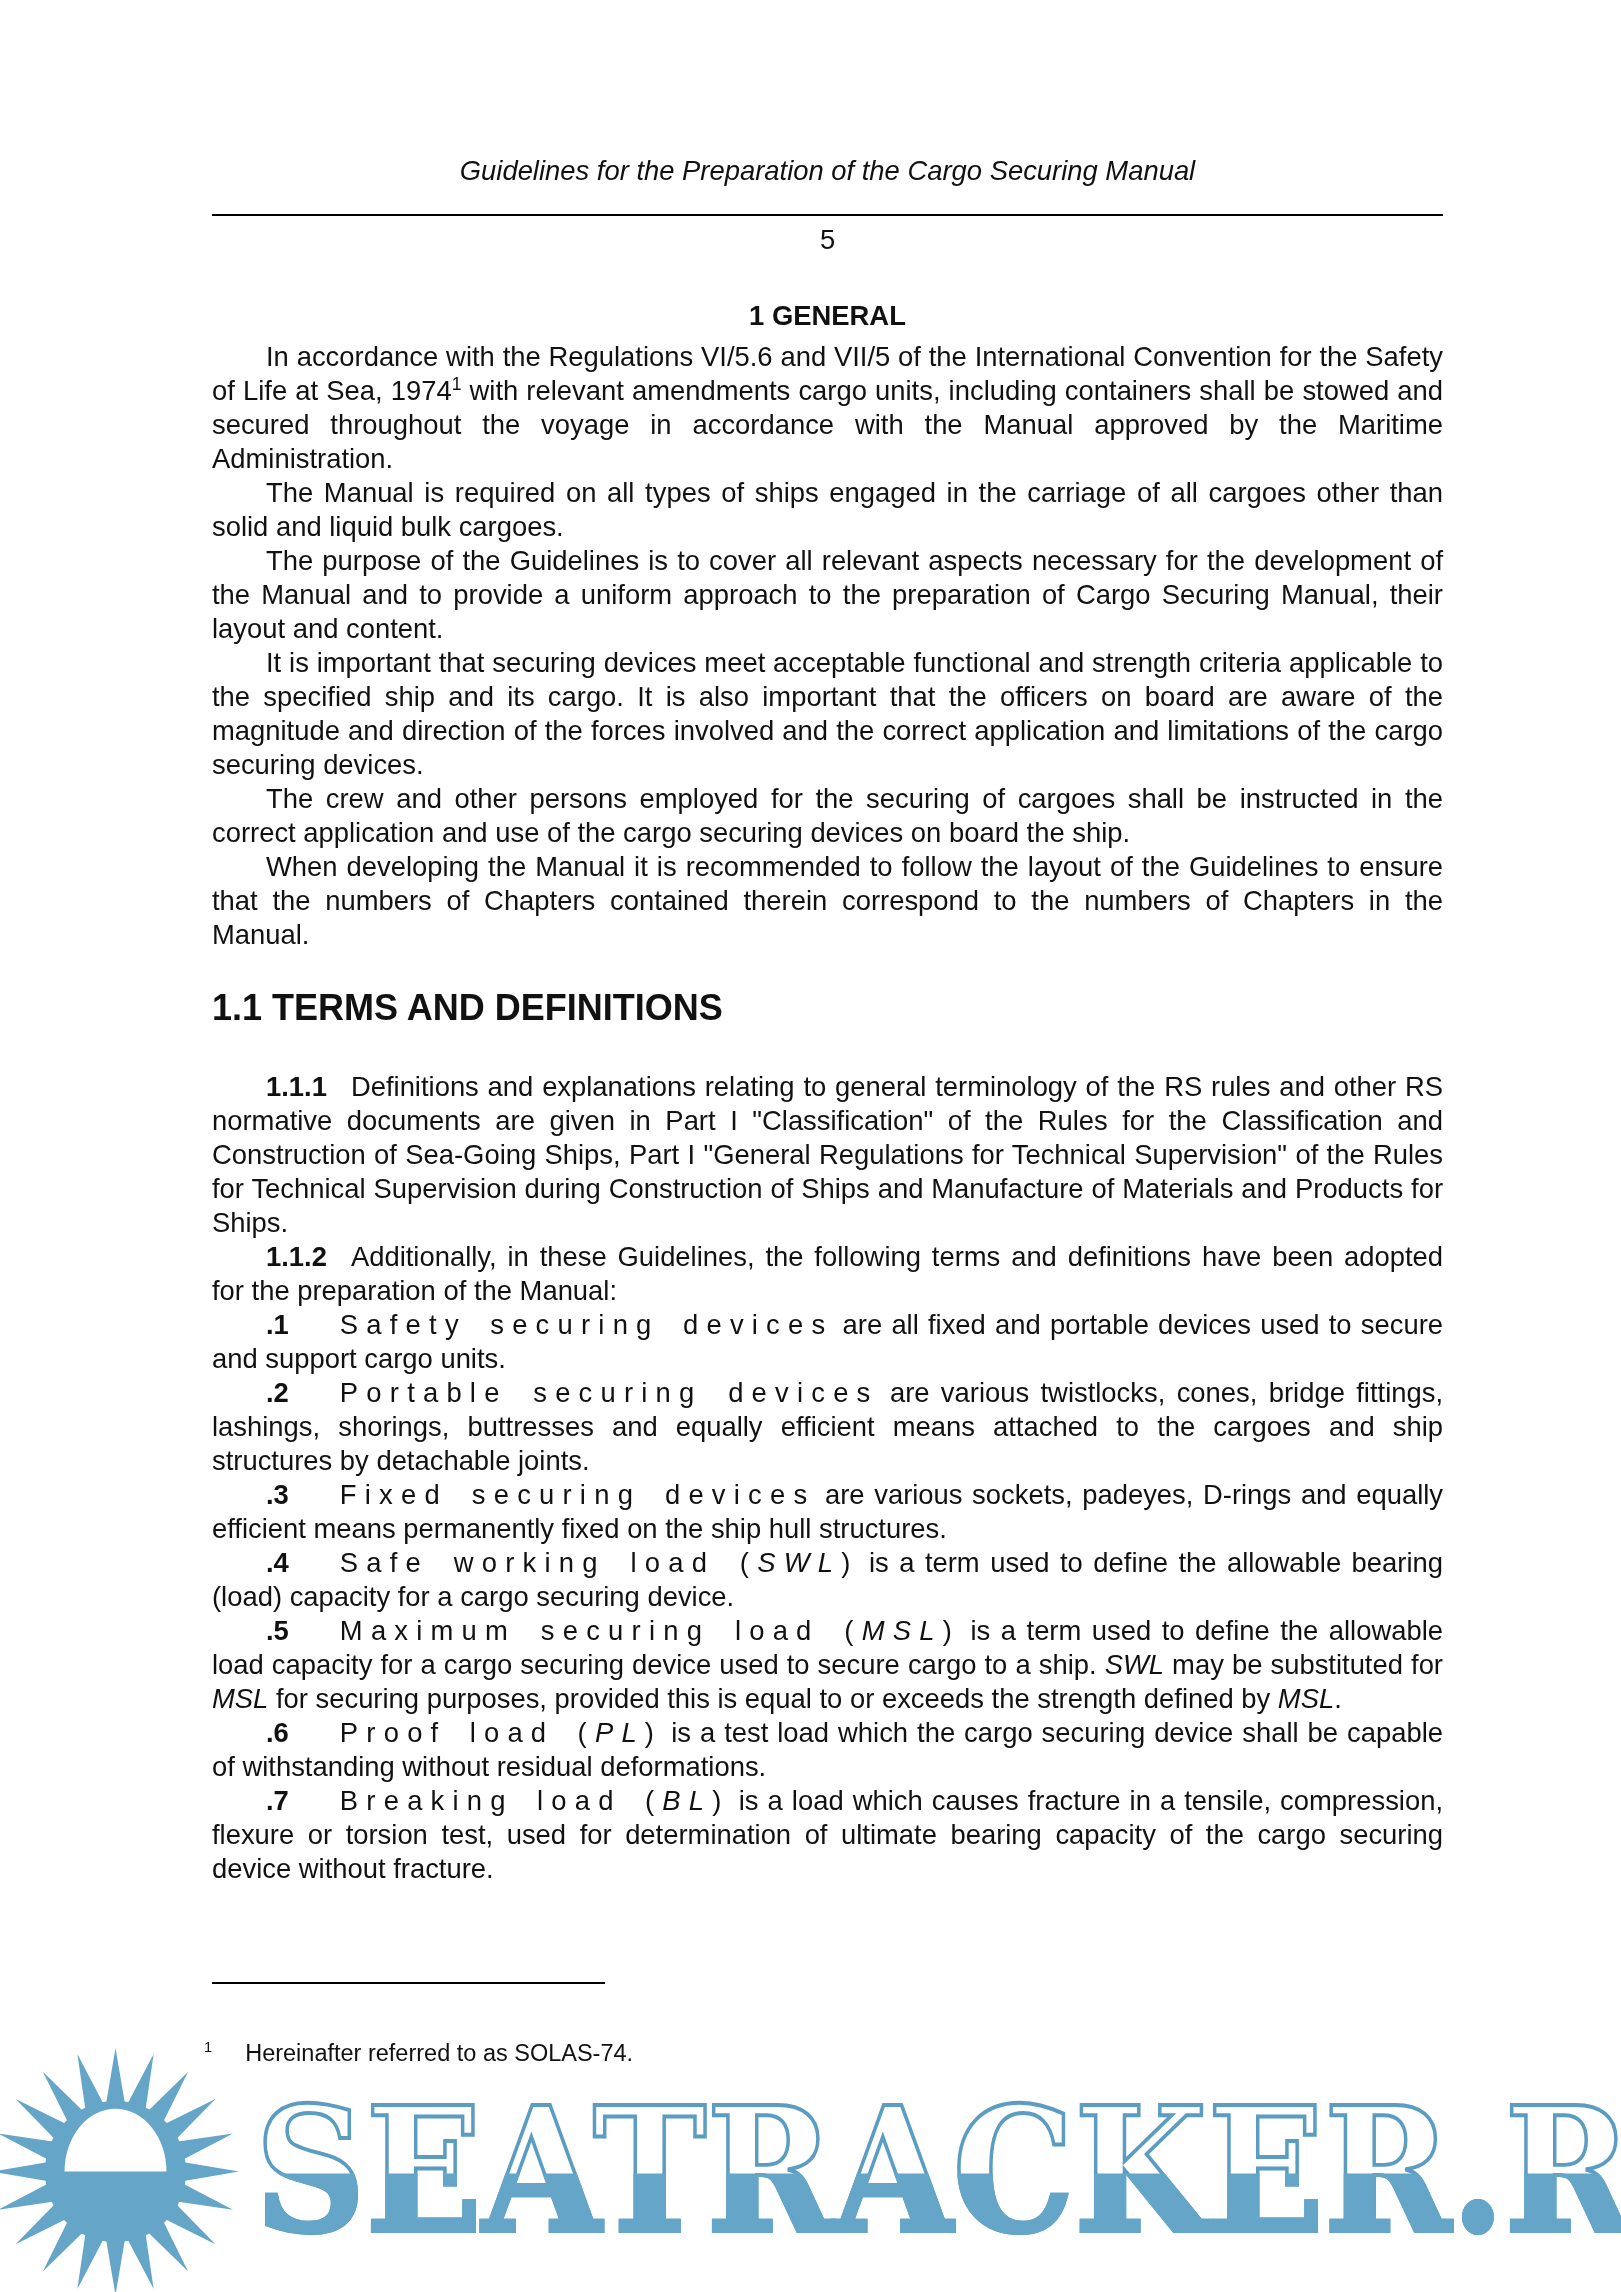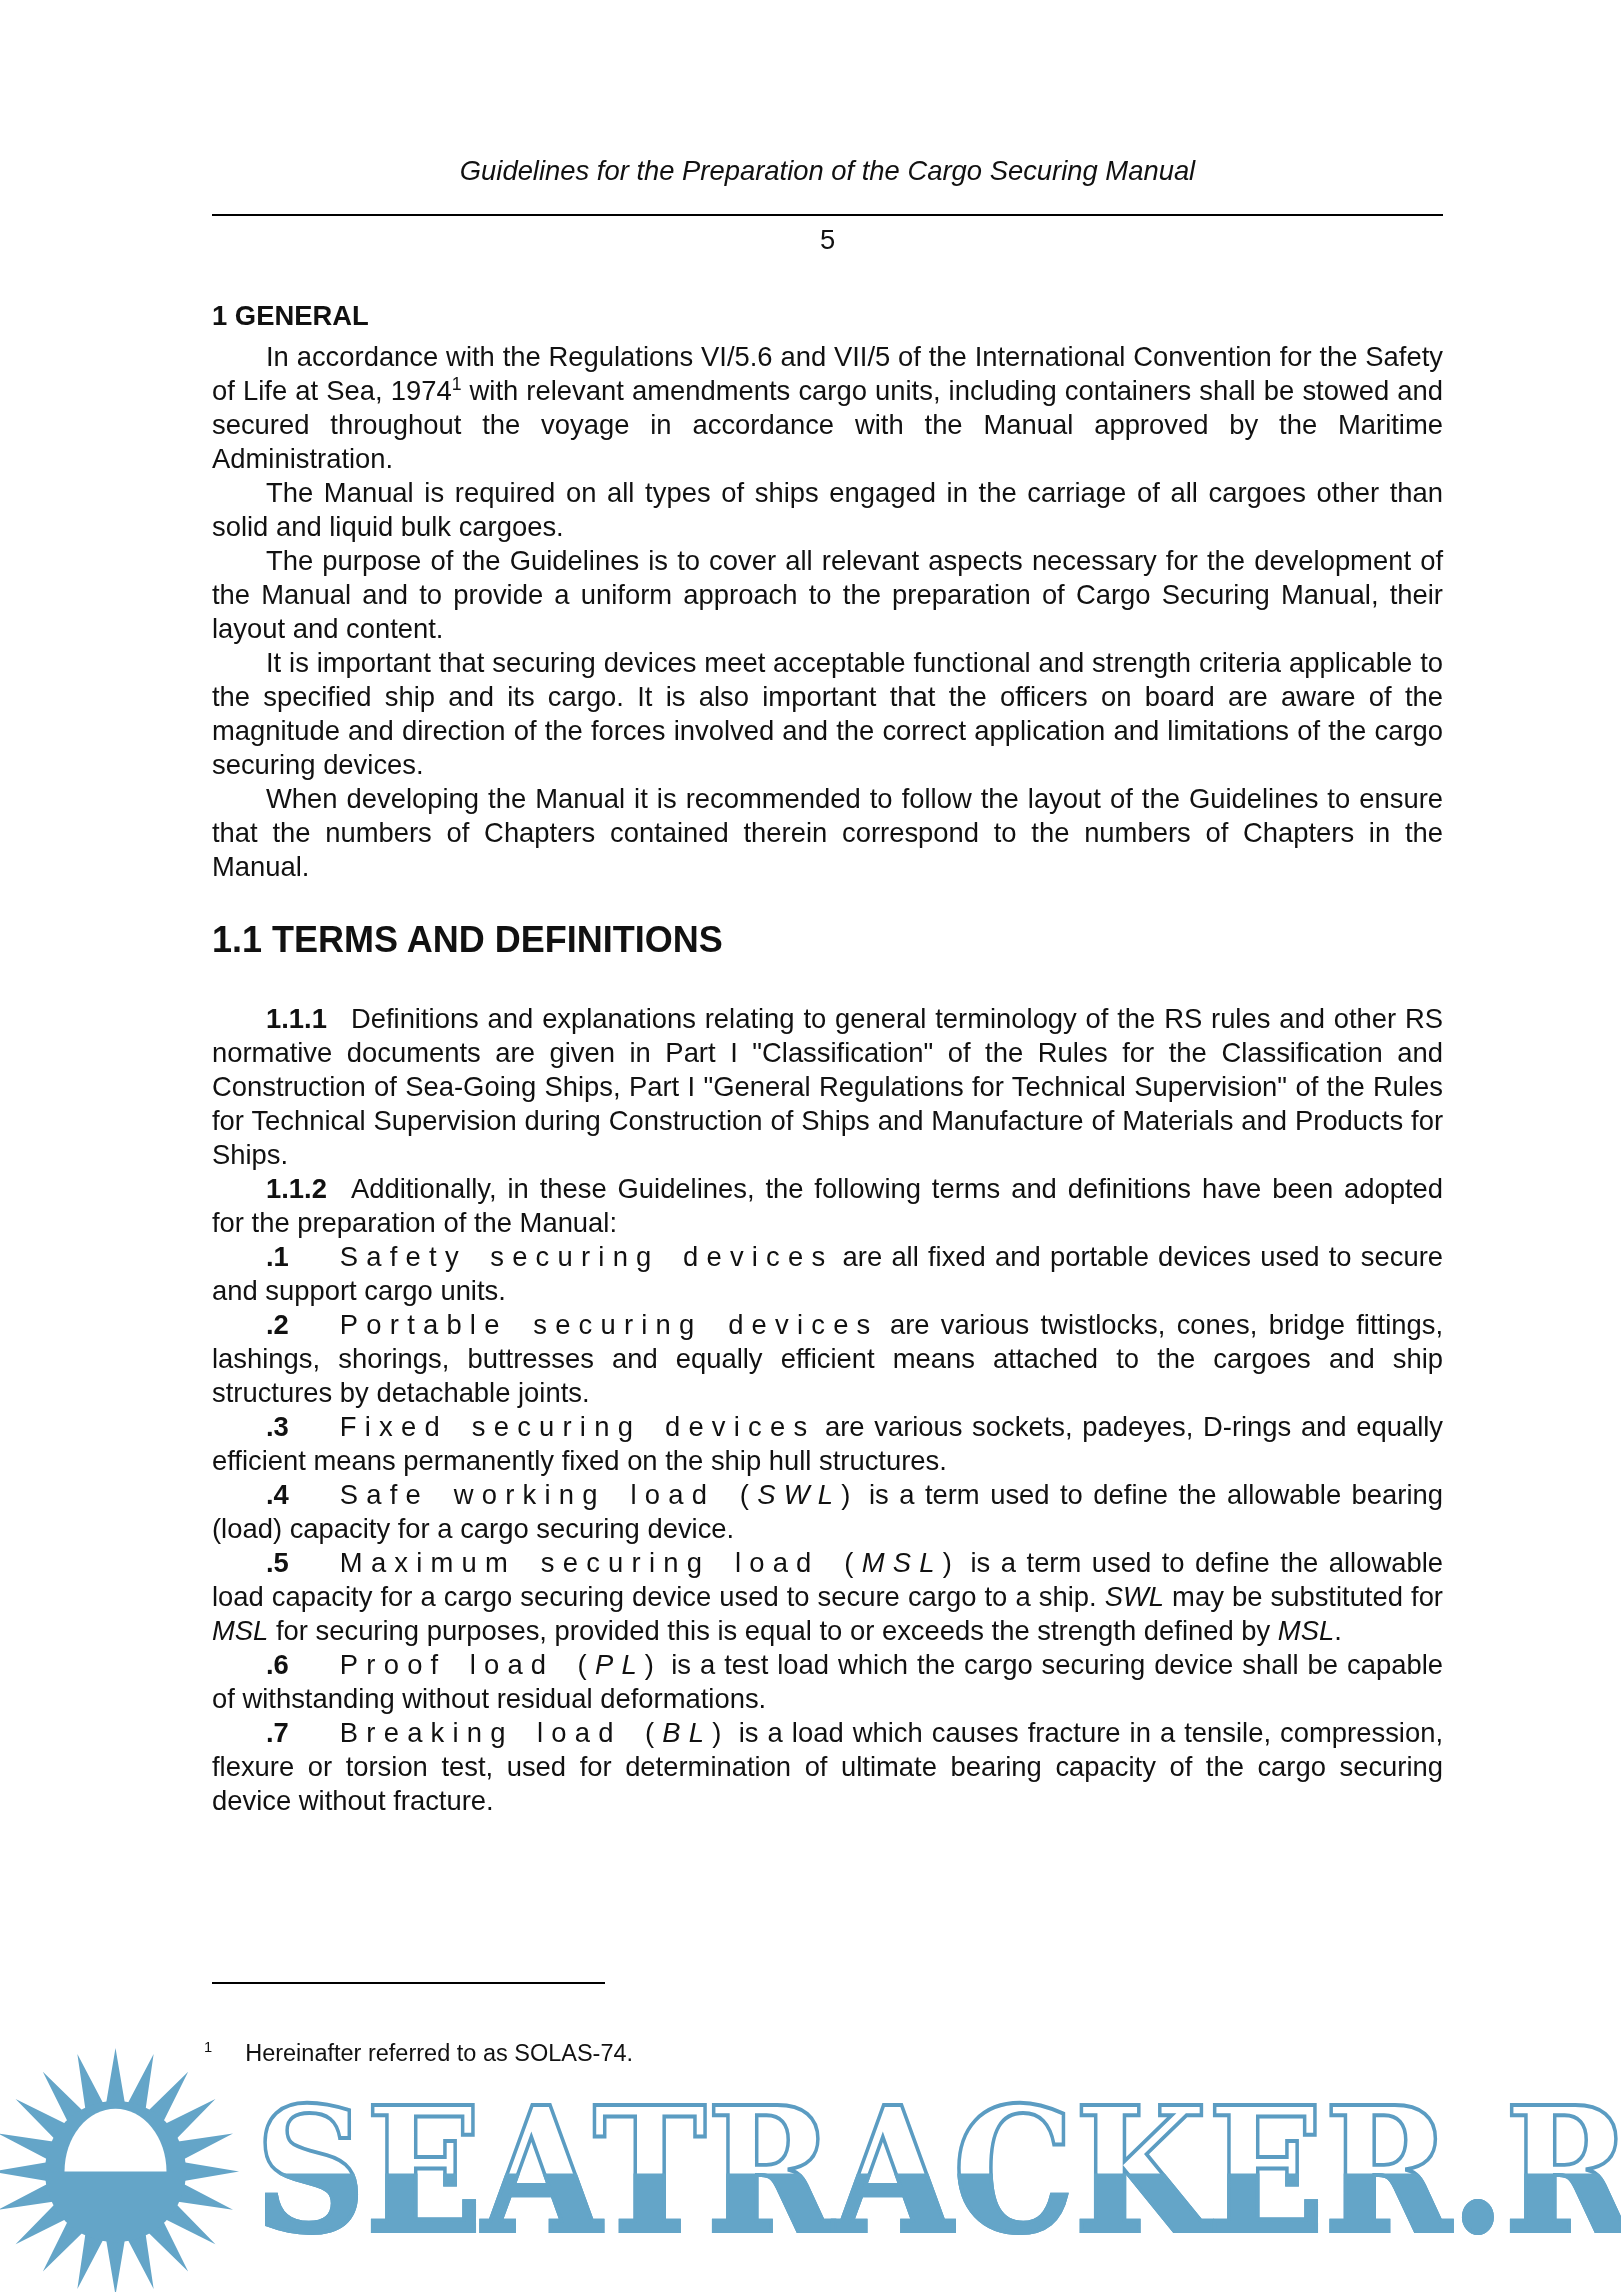--- a/index.html
+++ b/index.html
@@ -29,21 +29,21 @@
   }
   .page-number{
     margin-top:6.9px;
     font-size:27.4px;line-height:33px;
     text-align:center;
   }
   .h-general{
     margin-top:43px;
     font-weight:bold;
     font-size:27.4px;line-height:34px;
-    text-align:left;
+    text-align:center;
   }
   .body-block-1{margin-top:6.9px;}
   .h-terms{
     margin-top:39px;
     font-weight:bold;
     font-size:36px;line-height:34px;
   }
   .body-block-2{margin-top:45px;}
   .para{
     margin:0;
@@ -107,20 +107,21 @@
     <div class="doc-title">Guidelines for the Preparation of the Cargo Securing Manual</div>
     <div class="header-rule"></div>
     <div class="page-number">5</div>
 
     <div class="h-general">1 GENERAL</div>
     <div class="body-block-1">
         <p class="para"><span>In accordance with the Regulations VI/5.6 and VII/5 of the International Convention for the Safety of Life at Sea, 1974</span><sup>1</sup><span> with relevant amendments cargo units, including containers shall be stowed and secured throughout the voyage in accordance with the Manual approved by the Maritime Administration.</span></p>
         <p class="para"><span>The Manual is required on all types of ships engaged in the carriage of all cargoes other than solid and liquid bulk cargoes.</span></p>
         <p class="para"><span>The purpose of the Guidelines is to cover all relevant aspects necessary for the development of the Manual and to provide a uniform approach to the preparation of Cargo Securing Manual, their layout and content.</span></p>
         <p class="para"><span>It is important that securing devices meet acceptable functional and strength criteria applicable to the specified ship and its cargo. It is also important that the officers on board are aware of the magnitude and direction of the forces involved and the correct application and limitations of the cargo securing devices.</span></p>
+        <p class="para"><span>The crew and other persons employed for the securing of cargoes shall be instructed in the correct application and use of the cargo securing devices on board the ship.</span></p>
         <p class="para"><span>When developing the Manual it is recommended to follow the layout of the Guidelines to ensure that the numbers of Chapters contained therein correspond to the numbers of Chapters in the Manual.</span></p>
       </div>
 
     <div class="h-terms">1.1 TERMS AND DEFINITIONS</div>
     <div class="body-block-2">
         <p class="para"><span class="seg-m">1.1.1</span><span>Definitions and explanations relating to general terminology of the RS rules and other RS normative documents are given in Part I "Classification" of the Rules for the Classification and Construction of Sea-Going Ships, Part I "General Regulations for Technical Supervision" of the Rules for Technical Supervision during Construction of Ships and Manufacture of Materials and Products for Ships.</span></p>
         <p class="para"><span class="seg-m">1.1.2</span><span>Additionally, in these Guidelines, the following terms and definitions have been adopted for the preparation of the Manual:</span></p>
         <p class="para"><span class="seg-m2">.1</span><span class="seg-sp">Safety securing devices</span><span> are all fixed and portable devices used to secure and support cargo units.</span></p>
         <p class="para"><span class="seg-m2">.2</span><span class="seg-sp">Portable securing devices</span><span> are various twistlocks, cones, bridge fittings, lashings, shorings, buttresses and equally efficient means attached to the cargoes and ship structures by detachable joints.</span></p>
         <p class="para"><span class="seg-m2">.3</span><span class="seg-sp">Fixed securing devices</span><span> are various sockets, padeyes, D-rings and equally efficient means permanently fixed on the ship hull structures.</span></p>

